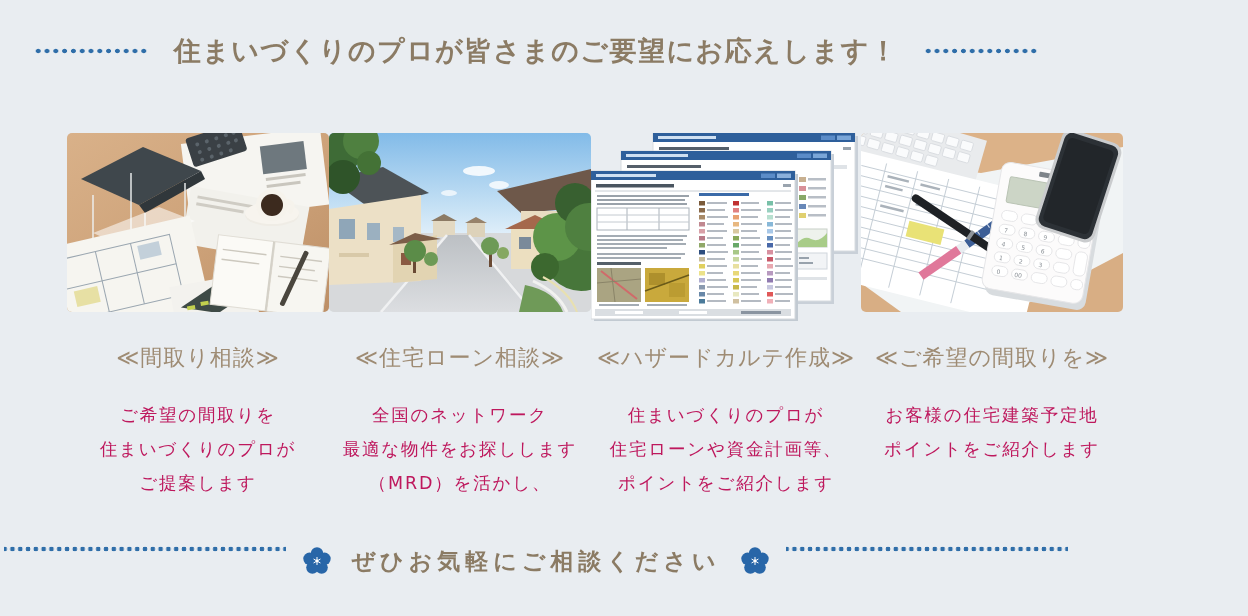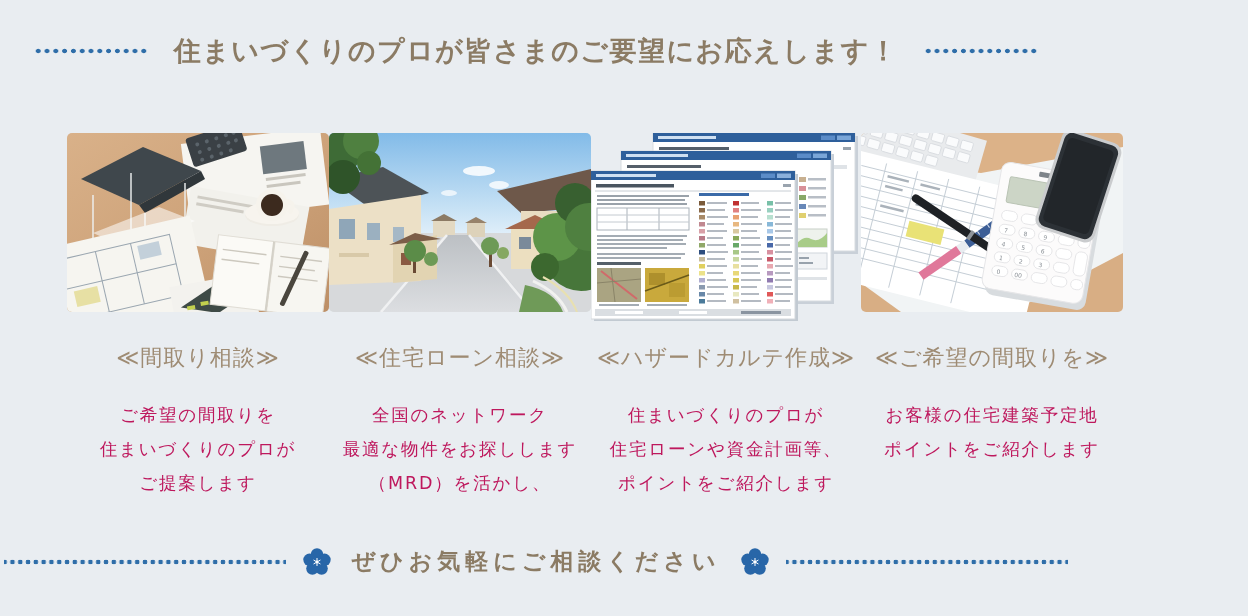--- a/index.html
+++ b/index.html
@@ -49,21 +49,21 @@
   }
   .card-text{
     margin:25px 0 0;text-align:center;color:#be185d;
     font-size:17.5px;line-height:34px;letter-spacing:1.8px;white-space:nowrap;
   }
   .card-text span{display:block;}
 
   
   .footer-row{
     position:absolute;left:0;right:0;top:546px;
-    display:flex;align-items:center;justify-content:center;gap:16px;
+    display:flex;align-items:flex-start;justify-content:center;gap:16px;
   }
   .footer-text{
     font-size:23px;font-weight:bold;color:#8b7b64;
     letter-spacing:5px;white-space:nowrap;margin:0 4px;
   }
   .flower{width:30px;height:30px;flex:none;display:block;}
 </style>
 </head>
 <body>
 

